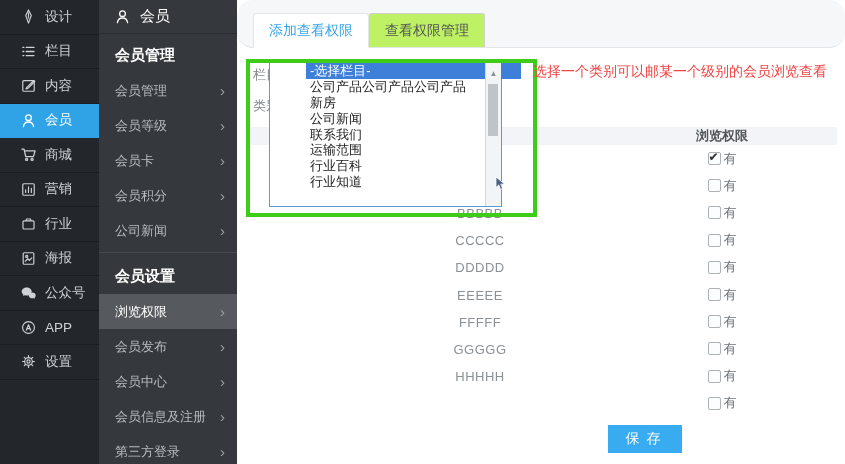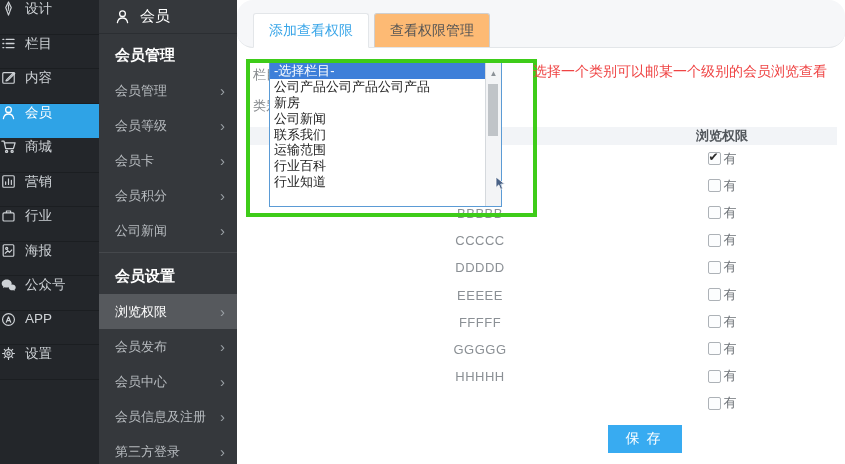--- a/index.html
+++ b/index.html
@@ -1,21 +1,21 @@
 <!DOCTYPE html>
 <html><head>
 <meta charset="utf-8">
 <style>
   html,body{margin:0;padding:0;}
   .page{position:relative;width:845px;height:464px;overflow:hidden;background:#fff;
         font-family:"Liberation Sans","DejaVu Sans",sans-serif;font-size:13px;-webkit-font-smoothing:antialiased;}
 
   
   .sb1{position:absolute;left:0;top:0;width:99px;height:464px;background:#23262a;box-sizing:border-box;}
-  .sb1-item{display:flex;gap:8px;height:34.5px;padding-left:0;box-sizing:border-box;
+  .sb1-item{display:flex;align-items:center;gap:8px;height:34.5px;padding-left:20px;box-sizing:border-box;
             color:#ced2d6;font-size:13.5px;border-bottom:1px solid #1b1e21;cursor:pointer;}
   .sb1-item .ic{width:17px;height:17px;display:inline-flex;align-items:center;justify-content:center;flex:0 0 17px;}
   .sb1-item.active{background:#2fa3e6;color:#fff;border-bottom-color:#2fa3e6;}
 
   
   .sb2{position:absolute;left:99px;top:0;width:138px;height:464px;background:#35383c;box-sizing:border-box;color:#b7bbbf;}
   .sb2-header{display:flex;align-items:center;gap:8px;height:33px;padding-left:15px;color:#fff;font-size:15px;
               border-bottom:1px solid #2b2e32;}
   .sb2-header .ic{width:18px;height:18px;display:inline-flex;}
   .sb2-title{padding:12px 16px 8px;color:#fff;font-size:15px;font-weight:bold;}
@@ -23,21 +23,21 @@
             box-sizing:border-box;font-size:13px;cursor:pointer;}
   .sb2-item.active{background:#56595d;color:#fff;}
   .chev::after{content:"›";font-size:15px;color:#9aa0a5;line-height:1;}
   .sb2-group2{border-top:1px solid #45484c;margin-top:4px;padding-top:2px;}
 
   
   .topbar{position:absolute;left:237px;top:0;right:0;height:47px;background:#f6f7f9;border-bottom:1px solid #e3e6e9;
           display:flex;align-items:flex-end;padding-left:16px;box-sizing:content-box;z-index:5;border-radius:16px;}
   .tab{height:33px;line-height:33px;padding:0 15px;font-size:14px;border-radius:3px 3px 0 0;cursor:pointer;}
   .tab.active{background:#fff;color:#38a5e8;border:1px solid #e3e6e9;border-bottom:1px solid #fff;margin-bottom:-1px;z-index:6;}
-  .tab.inactive{background:#fdba74;color:#555;border:1px solid #cfcfcf;border-bottom:none;margin-left:5px;}
+  .tab.inactive{background:#bef264;color:#555;border:1px solid #cfcfcf;border-bottom:none;}
 
   
   .content{position:absolute;left:237px;top:48px;right:0;bottom:0;background:#fff;}
   .flabel{position:absolute;color:#84888c;font-size:13px;white-space:nowrap;}
   .flabel .req{color:#e23b3b;margin-left:1px;}
   .lbl-column{left:16px;top:18px;}
   .lbl-category{left:16px;top:49px;}
   .cat-select{position:absolute;left:41px;top:44px;width:49px;height:22px;box-sizing:border-box;
               border:1px solid #bfc4c9;background:#fbfbfb;display:flex;align-items:center;justify-content:space-between;
               padding:0 4px 0 7px;font-size:13px;color:#333;cursor:pointer;border-radius:2px;}
@@ -57,21 +57,21 @@
       position:relative;display:inline-block;cursor:pointer;}
   .trow.checked .cb::after{content:"✔";position:absolute;left:0;top:-3px;font-size:12px;color:#2b2b2b;font-weight:bold;}
   .haslabel{color:#6e7378;font-size:13px;}
 
   .save{position:absolute;left:371px;top:377px;width:74px;height:28px;background:#38abf1;color:#fff;
         border:none;border-radius:0;font-size:14px;letter-spacing:7px;padding-left:9px;cursor:pointer;
         font-family:inherit;}
 
   
   .dropdown{position:absolute;left:32px;top:14px;width:233px;height:145px;box-sizing:border-box;background:#fff;
-            border:1px solid #5b9bd5;z-index:20;}
+            border:1px solid #5b9bd5;z-index:20;padding-left:36px;}
   .dropdown ul{margin:0;padding:0;list-style:none;width:215px;}
   .opt{height:15.9px;line-height:15.9px;font-size:13px;padding-left:4px;color:#222;white-space:nowrap;
        overflow:hidden;cursor:pointer;}
   .opt.selected{background:#3e7fd9;color:#fff;}
   .sbar{position:absolute;top:0;right:0;bottom:0;width:16px;background:#f3f4f6;border-left:1px solid #d5d9dd;box-sizing:border-box;}
   .sup{position:absolute;top:1px;left:0;width:15px;text-align:center;cursor:pointer;}
   .sup::after{content:"▲";font-size:8px;color:#8b9197;}
   .sthumb{position:absolute;top:21px;left:2px;width:10px;height:52px;background:#c0c4c8;cursor:grab;}
 
   

